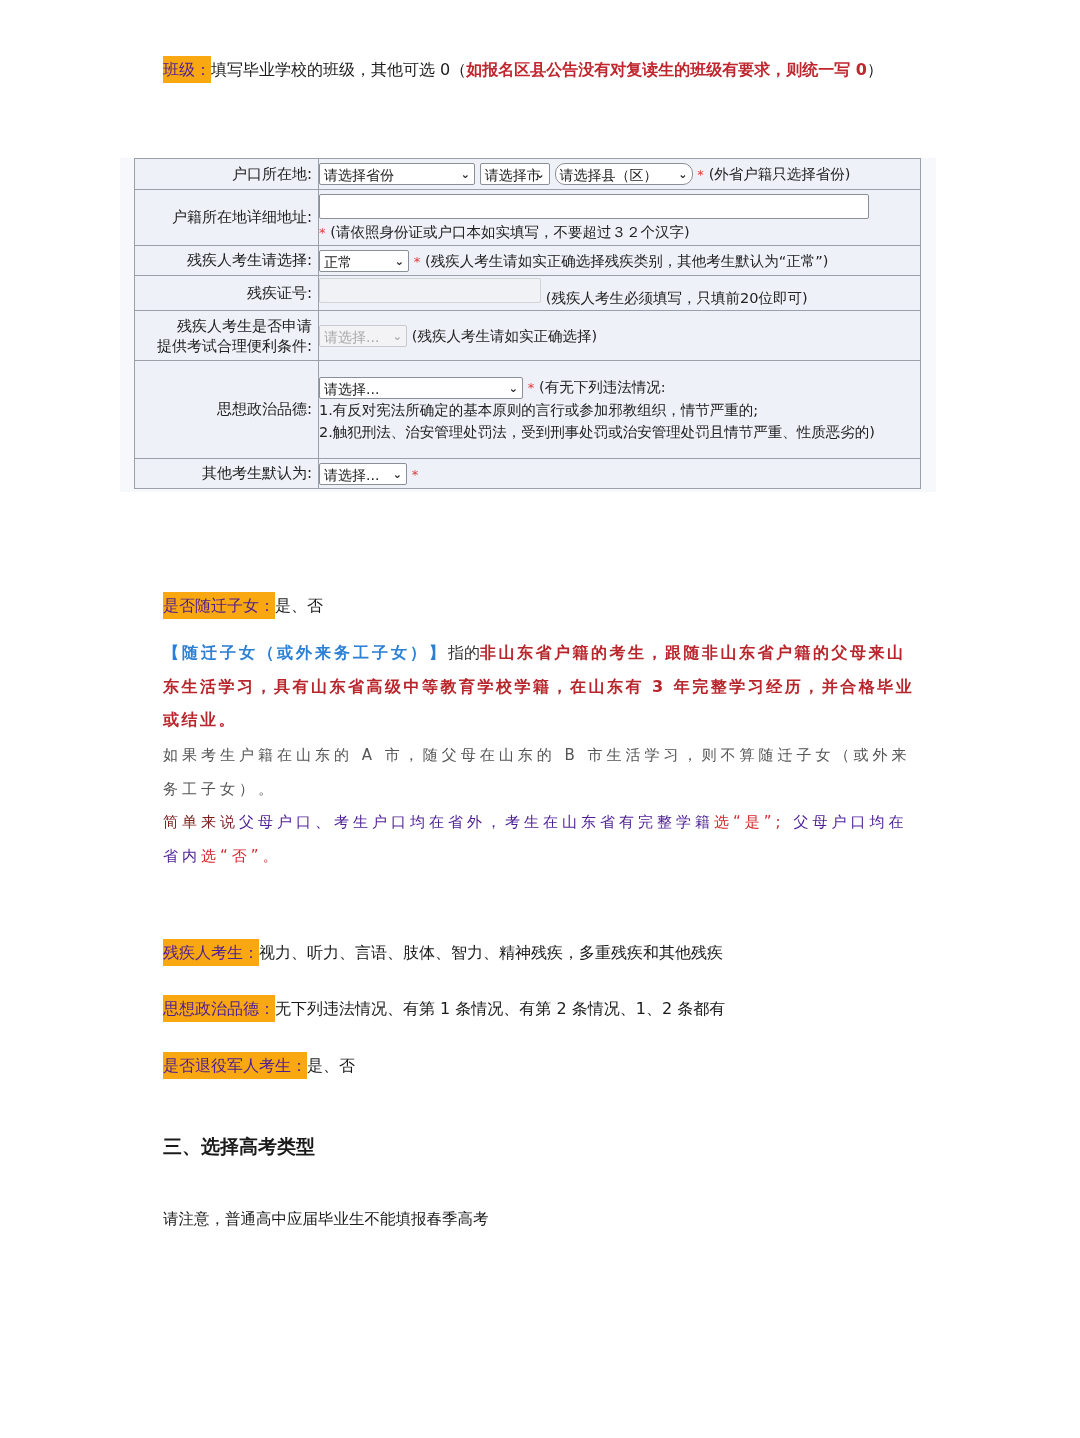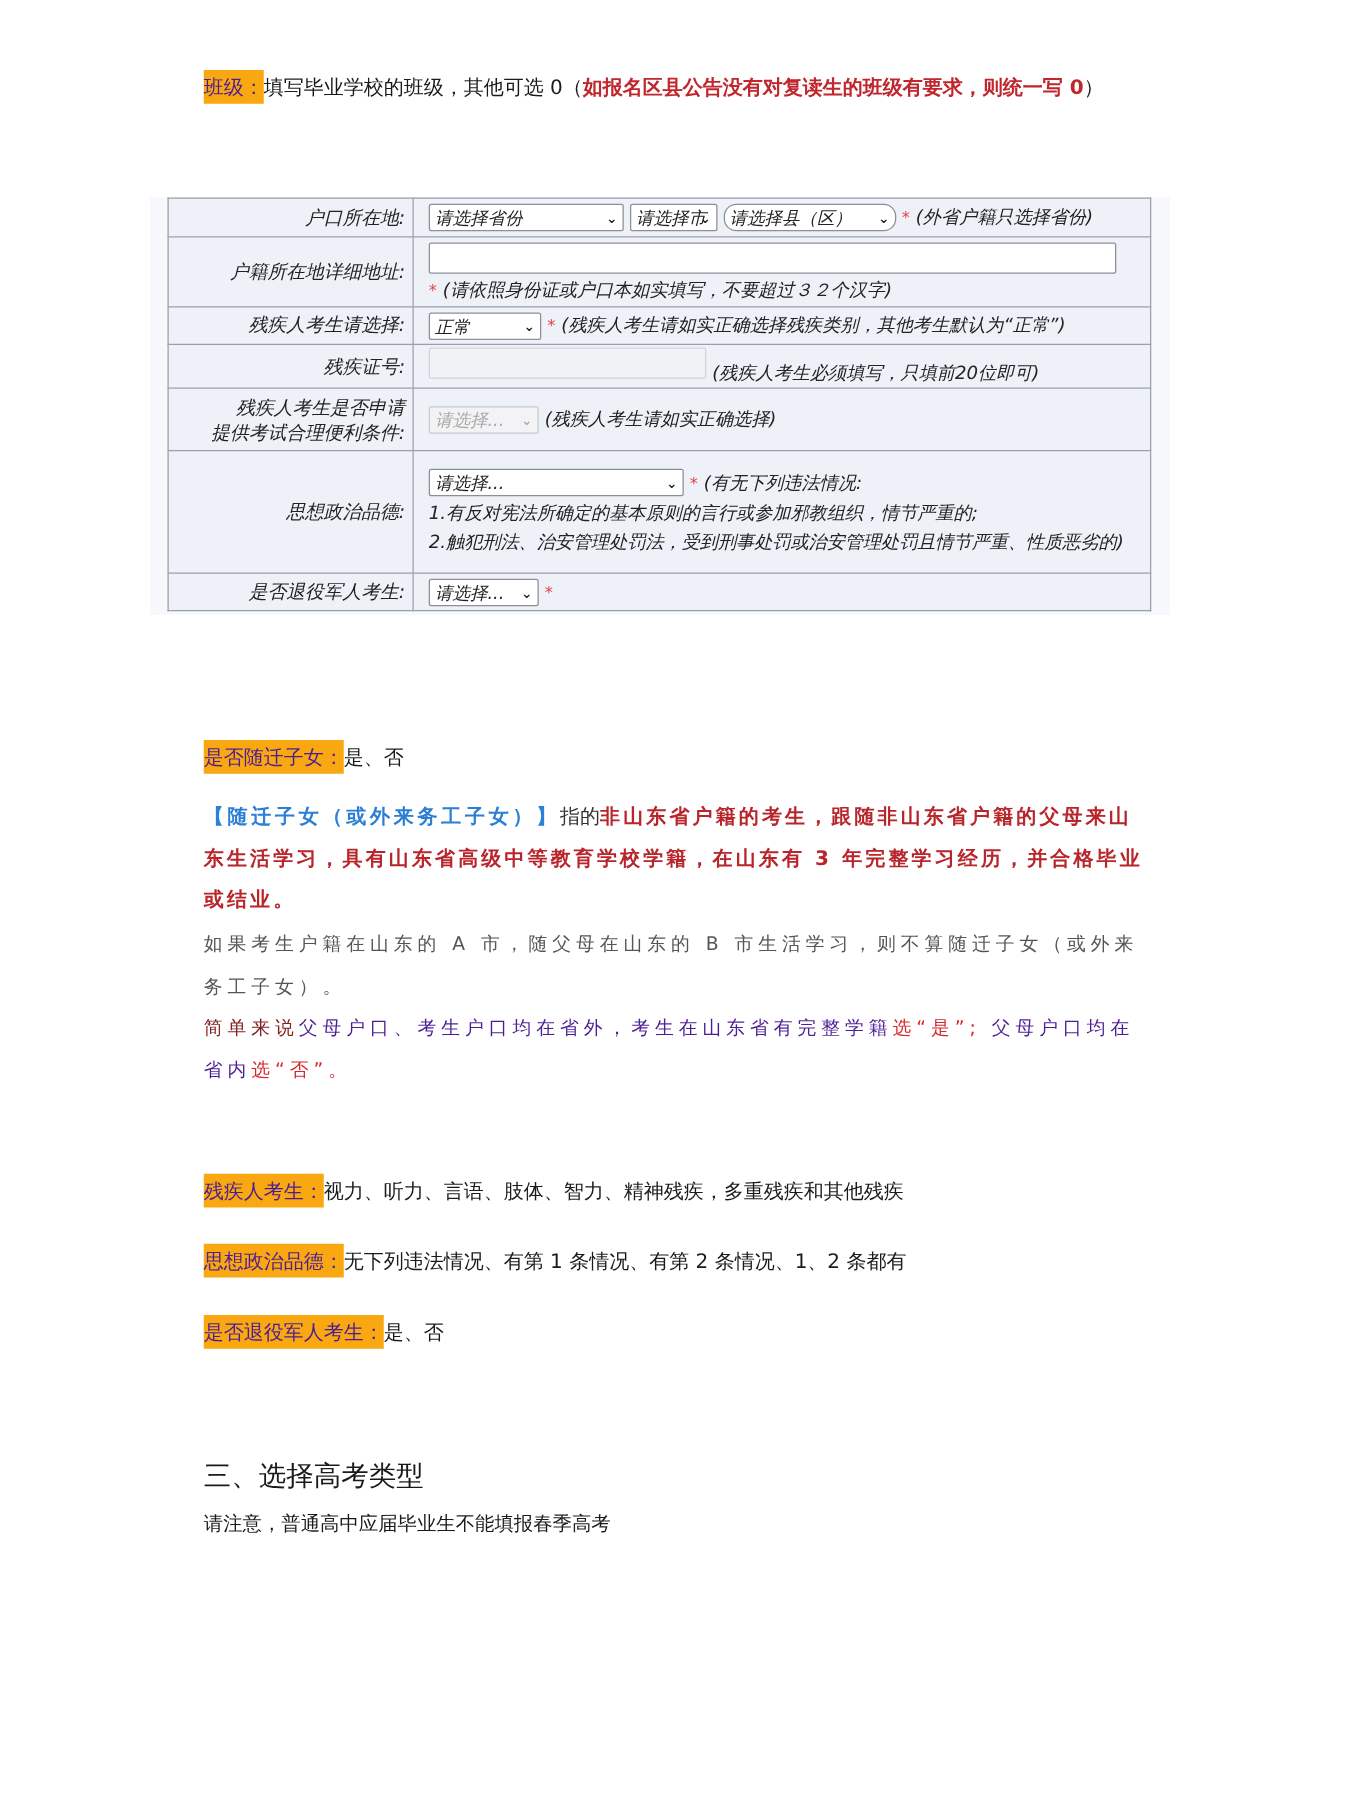--- a/index.html
+++ b/index.html
@@ -14,34 +14,34 @@
   .red { color: #c0262d; font-weight: bold; }
   .red-plain { color: #d7262e; }
   .blue { color: #4c1d95; }
   .blue-bold { color: #2b7fd4; font-weight: bold; letter-spacing: 3px; }
   .gray { color: #555; letter-spacing: 4px; }
   .bold-red { color: #b8262c; font-weight: bold; letter-spacing: 2.5px; }
 
   
   .form-shot { position: absolute; left: 120px; top: 158px; width: 816px; height: 334px; background: #f7f8fb; }
   .form-table { position: absolute; left: 14px; top: 0; width: 787px; border-collapse: collapse; background: #eef1f8; font-size: 15px; color: #222; }
-  .form-table td { border: 1.5px solid #9aa0aa; padding: 2px 12px; vertical-align: middle; font-style: italic; }
+  .form-table td { border: 1.5px solid #9aa0aa; padding: 2px 0; vertical-align: middle; }
   .form-table td.lbl { width: 177px; text-align: right; padding-right: 6px; }
   .sel {
     display: inline-block; height: 22px; line-height: 22px; border: 1px solid #8a8f98; border-radius: 2px;
     background: #fff; font-size: 14px; padding: 0 4px; position: relative; vertical-align: middle; box-sizing: border-box;
   }
   .sel .chev { position: absolute; right: 4px; top: 0; font-size: 11px; font-weight: bold; color: #222; }
   .sel.disabled { color: #aaa; background: #f3f3f5; border-color: #c8cad0; }
   .sel.disabled .chev { color: #aaa; }
   .star { color: #e23b3b; font-size: 13px; }
   .text-input { display: inline-block; height: 23px; width: 548px; border: 1px solid #8a8f98; border-radius: 2px; background: #fff; }
   .text-input.disabled { width: 220px; background: #f1f2f5; border-color: #d0d3d8; }
   .hint { font-size: 14.5px; }
-  .section-title { position: absolute; left: 163px; top: 1166px; font-size: 22px; font-weight: normal; }
+  .section-title { position: absolute; left: 163px; top: 1134px; font-size: 19px; font-weight: bold; }
   .note { position: absolute; left: 163px; top: 1209px; font-size: 15.5px; }
 </style>
 </head>
 <body>
 
 <div class="page">
 
   <div class="para" style="top:49px;">
     <span class="hl">班级：</span><span>填写毕业学校的班级，其他可选 0（</span><span class="red">如报名区县公告没有对复读生的班级有要求，则统一写 0</span><span>）</span>
   </div>
@@ -96,21 +96,21 @@
         <td class="lbl">思想政治品德:</td>
         <td style="line-height:22px;">
           <span class="sel" style="width:204px;"><span>请选择...</span><span class="chev">⌄</span></span>
           <span class="star">*</span>
           <span class="hint">(有无下列违法情况:</span><br>
           <span class="hint">1.有反对宪法所确定的基本原则的言行或参加邪教组织，情节严重的;</span><br>
           <span class="hint">2.触犯刑法、治安管理处罚法，受到刑事处罚或治安管理处罚且情节严重、性质恶劣的)</span>
         </td>
       </tr>
       <tr style="height:30px;">
-        <td class="lbl">是否退役军人考生:</td>
+        <td class="lbl">其他考生默认为:</td>
         <td>
           <span class="sel" style="width:88px;"><span>请选择...</span><span class="chev">⌄</span></span>
           <span class="star">*</span>
         </td>
       </tr>
     </tbody>
       </table>
   </div>
 
 

